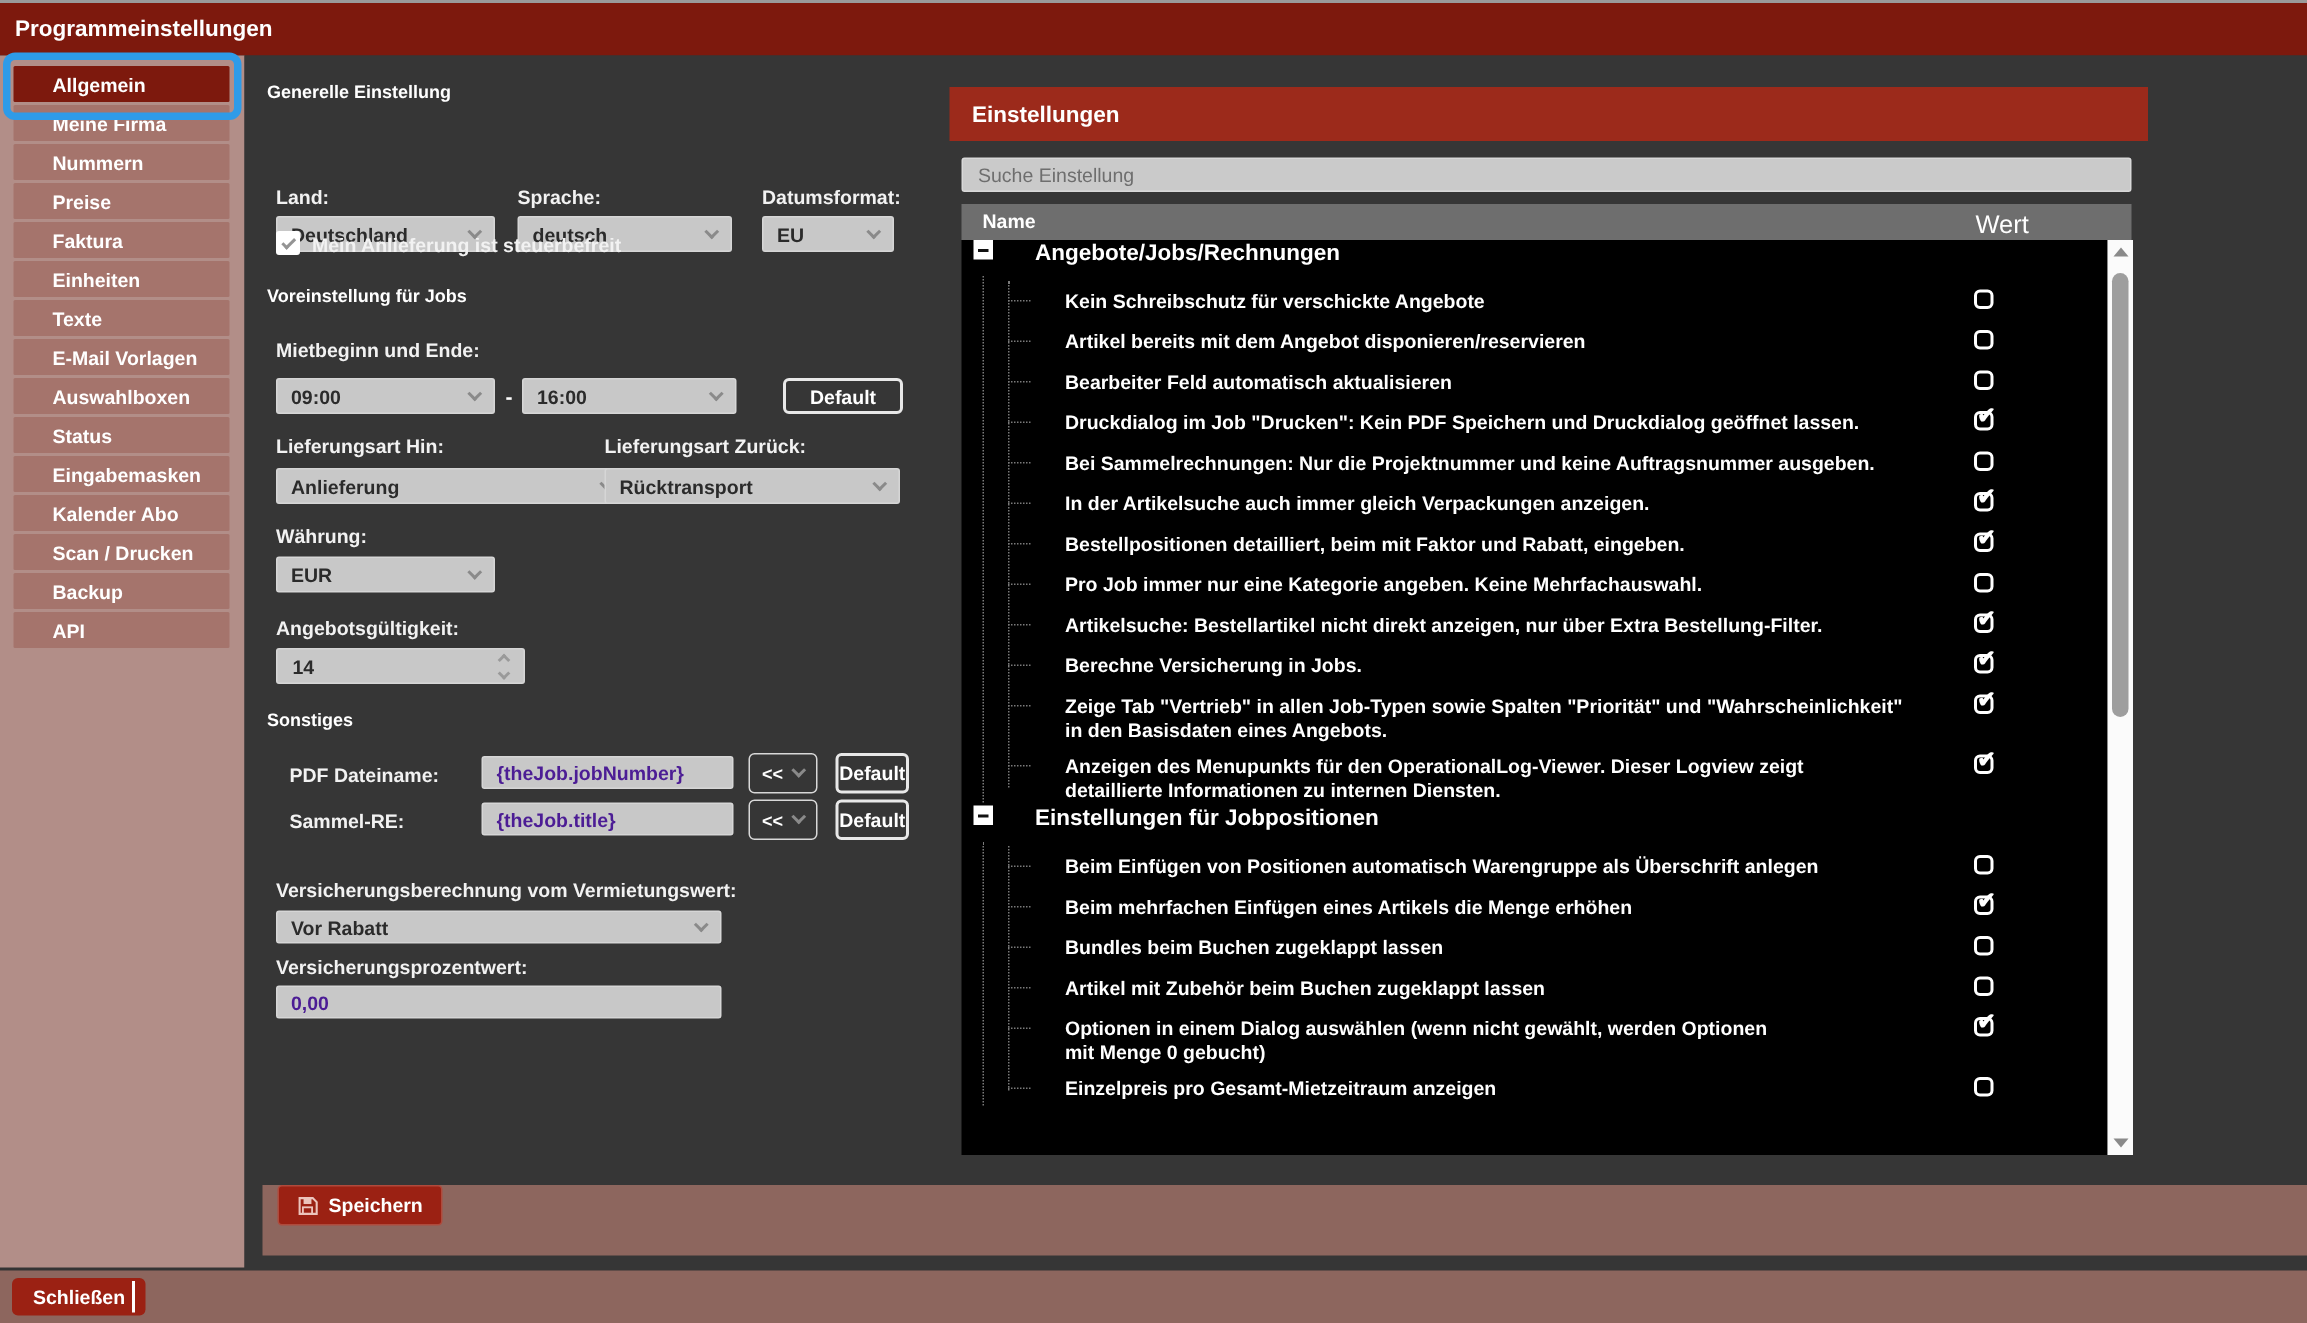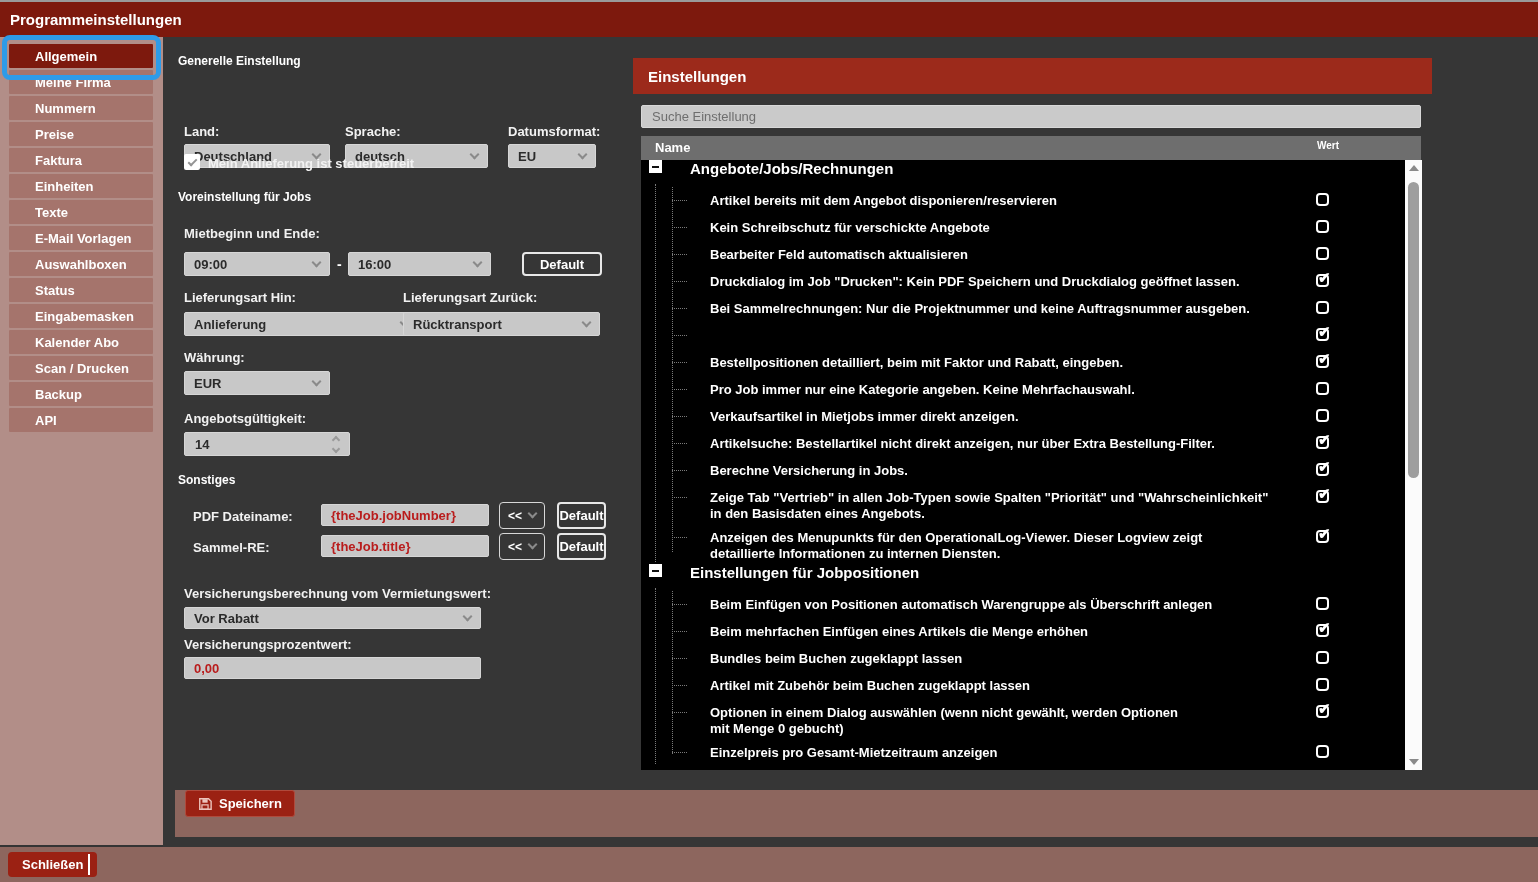--- a/index.html
+++ b/index.html
@@ -16,41 +16,41 @@
   .side-item.selected{background:#7D190D}
   .selection-ring{position:absolute;left:2px;top:-2px;width:159px;height:45px;border:5px solid #2E9BE8;border-radius:8px;pointer-events:none;z-index:5}
 
   
   .main{position:absolute;left:163px;top:37px;width:1375px;height:810px;background:#363636}
   .h1{position:absolute;color:#fff;font-weight:bold;font-size:12px}
   .lbl{position:absolute;color:#F2F2F2;font-weight:bold;font-size:13px;white-space:nowrap}
   .select{position:absolute;height:24px;background:#C8C8C8;border:1px solid #D6D6D6;border-radius:2px;display:flex;align-items:center;justify-content:space-between;padding:0 9px;cursor:pointer}
   .select .sel-text{color:#2B2B2B;font-weight:600;font-size:13px;white-space:nowrap}
   .chev{width:7px;height:7px;border-right:2px solid #8A8A8A;border-bottom:2px solid #8A8A8A;transform:rotate(45deg);margin-top:-4px;flex:none}
-  .tfield{position:absolute;height:22px;background:#C8C8C8;border:1px solid #D6D6D6;border-radius:2px;color:#b91c1c;font-weight:600;font-size:13px;font-family:"Liberation Sans",sans-serif;padding:0 9px;outline:none}
+  .tfield{position:absolute;height:22px;background:#C8C8C8;border:1px solid #D6D6D6;border-radius:2px;color:#4c1d95;font-weight:600;font-size:13px;font-family:"Liberation Sans",sans-serif;padding:0 9px;outline:none}
   .btn-outline{position:absolute;background:transparent;border:2px solid #E8E8E8;border-radius:4px;color:#fff;font-weight:bold;font-size:13px;display:flex;align-items:center;justify-content:center;cursor:pointer}
   .btn-ins{position:absolute;background:transparent;border:1px solid #D8D8D8;border-radius:4px;display:flex;align-items:center;justify-content:center;gap:7px;cursor:pointer}
   .btn-ins .ins-txt{color:#fff;font-weight:bold;font-size:12px}
   .cbx{position:absolute;width:16px;height:16px;background:#fff;border-radius:2px;display:flex;align-items:center;justify-content:center;cursor:pointer}
   .cbx .tick{width:9px;height:5px;border-left:2px solid #949494;border-bottom:2px solid #949494;transform:rotate(-45deg);margin-top:-2px}
   .spin{position:absolute;height:24px;background:#C8C8C8;border:1px solid #D6D6D6;border-radius:2px;display:flex;align-items:center;justify-content:space-between;padding:0 10px}
   .spin .sel-text{color:#2B2B2B;font-weight:600;font-size:13px}
   .spin .arrows{display:flex;flex-direction:column;gap:3px}
   .spin .up{width:6px;height:6px;border-left:2px solid #9A9A9A;border-top:2px solid #9A9A9A;transform:rotate(45deg)}
   .spin .dn{width:6px;height:6px;border-right:2px solid #9A9A9A;border-bottom:2px solid #9A9A9A;transform:rotate(45deg)}
   .dash{position:absolute;color:#fff;font-weight:bold;font-size:14px}
 
   
   .sp-header{position:absolute;left:470px;top:21px;width:799px;height:36px;background:#9C2A1B;display:flex;align-items:center}
   .sp-header span{color:#fff;font-weight:bold;font-size:15px;margin-left:15px}
   .sp-search{position:absolute;left:478px;top:68px;width:780px;height:23px;background:#CACACA;border:1px solid #D8D8D8;border-radius:2px;font-family:"Liberation Sans",sans-serif;font-size:13px;padding:0 10px;color:#333;outline:none}
   .sp-search::placeholder{color:#6E6E6E}
   .sp-thead{position:absolute;left:478px;top:99px;width:780px;height:24px;background:#6E6E6E}
   .sp-thead .th-name{position:absolute;left:14px;top:4px;color:#fff;font-weight:bold;font-size:13px}
-  .sp-thead .th-wert{position:absolute;left:676px;top:4px;color:#fff;font-weight:bold;font-size:10px}
+  .sp-thead .th-wert{position:absolute;left:676px;top:4px;color:#fff;font-weight:normal;font-size:17px}
   .sp-list{position:absolute;left:478px;top:123px;width:764px;height:610px;background:#000;overflow:hidden}
 
   .tree-section{position:relative}
   .tree-section::before{content:'';position:absolute;left:14px;top:24px;bottom:2px;border-left:1px dotted #7A7A7A}
   .tree-section::after{content:'';position:absolute;left:31px;top:27px;bottom:12px;border-left:1px dotted #7A7A7A}
   .sec-head{display:flex;height:27px;position:relative;z-index:2}
   .exp-box{width:13px;height:13px;background:#fff;margin-left:8px;display:flex;align-items:center;justify-content:center;cursor:pointer;flex:none}
   .exp-box .minus{width:7px;height:2px;background:#111}
   .sec-title{color:#fff;font-weight:bold;font-size:15px;margin-left:28px;white-space:nowrap}
   .tree-item{position:relative;display:flex;align-items:flex-start;padding-left:31px;min-height:27px}
@@ -197,66 +197,62 @@
   <div class="sp-list" id="tree">
       <div class="tree-section">
         <div class="sec-head">
           <span class="exp-box">
             <span class="minus"></span>
           </span>
           <span class="sec-title">Angebote/Jobs/Rechnungen</span>
         </div>
         <div class="tree-item">
           <span class="stub"></span>
+          <div class="itxt">Kein Schreibschutz für verschickte Angebote</div>
+          <span class="cb"></span>
+        </div>
+        <div class="tree-item">
+          <span class="stub"></span>
           <div class="itxt">Artikel bereits mit dem Angebot disponieren/reservieren</div>
           <span class="cb"></span>
         </div>
         <div class="tree-item">
           <span class="stub"></span>
-          <div class="itxt">Kein Schreibschutz für verschickte Angebote</div>
-          <span class="cb"></span>
-        </div>
-        <div class="tree-item">
-          <span class="stub"></span>
           <div class="itxt">Bearbeiter Feld automatisch aktualisieren</div>
           <span class="cb"></span>
         </div>
         <div class="tree-item">
           <span class="stub"></span>
           <div class="itxt">Druckdialog im Job "Drucken": Kein PDF Speichern und Druckdialog geöffnet lassen.</div>
           <span class="cb">
             <span class="mark">✔</span>
           </span>
         </div>
         <div class="tree-item">
           <span class="stub"></span>
           <div class="itxt">Bei Sammelrechnungen: Nur die Projektnummer und keine Auftragsnummer ausgeben.</div>
           <span class="cb"></span>
         </div>
         <div class="tree-item">
           <span class="stub"></span>
+          <div class="itxt">In der Artikelsuche auch immer gleich Verpackungen anzeigen.</div>
           <span class="cb">
             <span class="mark">✔</span>
           </span>
         </div>
         <div class="tree-item">
           <span class="stub"></span>
           <div class="itxt">Bestellpositionen detailliert, beim mit Faktor und Rabatt, eingeben.</div>
           <span class="cb">
             <span class="mark">✔</span>
           </span>
         </div>
         <div class="tree-item">
           <span class="stub"></span>
           <div class="itxt">Pro Job immer nur eine Kategorie angeben. Keine Mehrfachauswahl.</div>
-          <span class="cb"></span>
-        </div>
-        <div class="tree-item">
-          <span class="stub"></span>
-          <div class="itxt">Verkaufsartikel in Mietjobs immer direkt anzeigen.</div>
           <span class="cb"></span>
         </div>
         <div class="tree-item">
           <span class="stub"></span>
           <div class="itxt">Artikelsuche: Bestellartikel nicht direkt anzeigen, nur über Extra Bestellung-Filter.</div>
           <span class="cb">
             <span class="mark">✔</span>
           </span>
         </div>
         <div class="tree-item">

